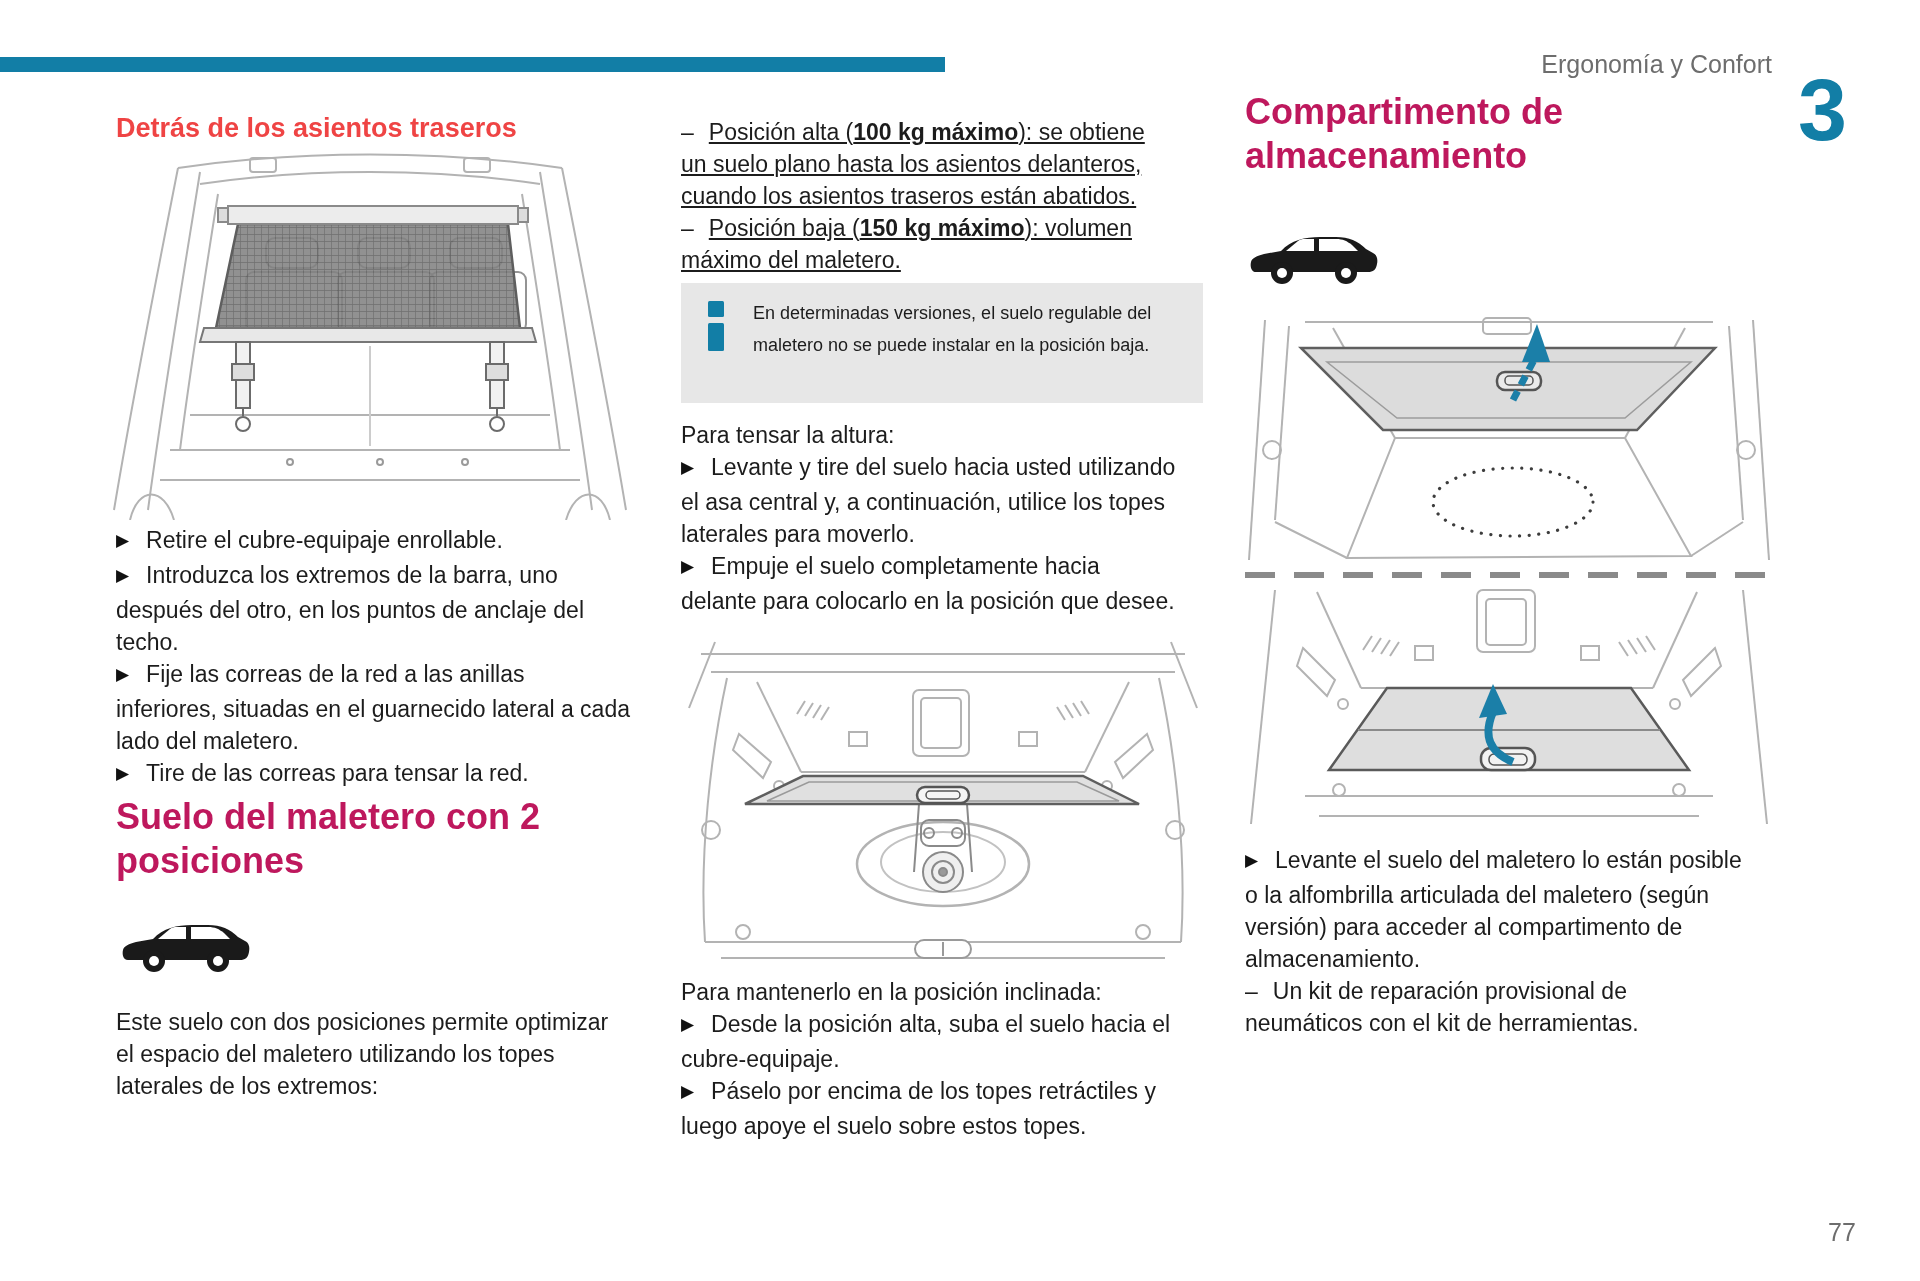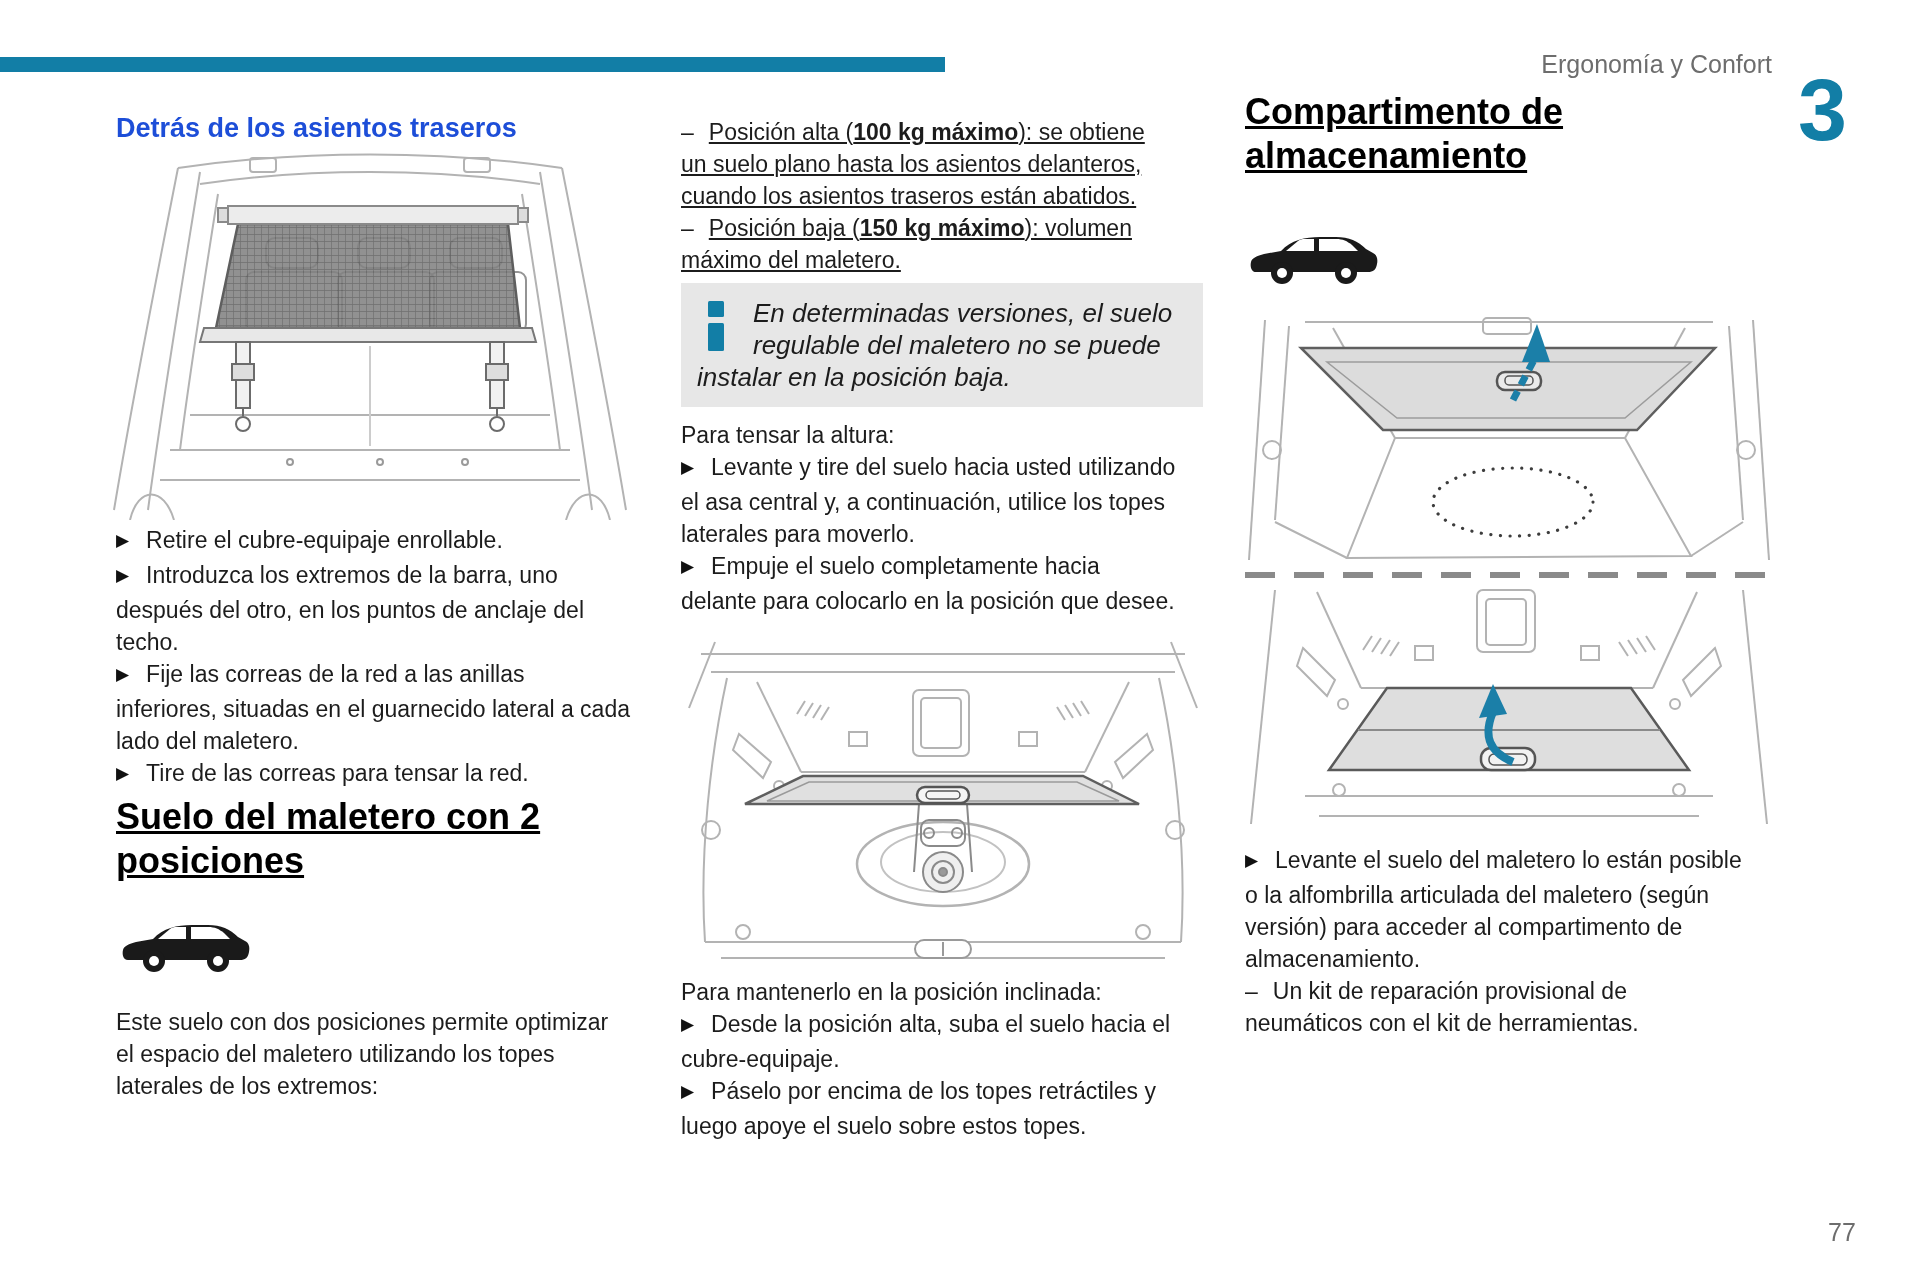--- a/index.html
+++ b/index.html
@@ -6,27 +6,27 @@
   .page{position:relative;width:1920px;height:1281px;background:#ffffff;overflow:hidden;
         font-family:"Liberation Sans",sans-serif;color:#1c1c1c;}
   .topbar{position:absolute;left:0;top:57px;width:945px;height:15px;background:#127EA6;}
   .section-title{position:absolute;top:50px;right:148px;font-size:25px;color:#6D6D6D;}
   .chapter-num{position:absolute;left:1798px;top:66px;font-size:88px;font-weight:bold;color:#127EA6;line-height:1;}
   .page-num{position:absolute;left:1828px;top:1218px;font-size:25px;color:#6D6D6D;}
 
   .abs{position:absolute;}
   .text{font-size:23px;line-height:32px;color:#1c1c1c;}
   .text p{margin:0;}
-  .h1{font-size:36px;line-height:44px;font-weight:bold;color:#000000;margin:0;text-decoration:underline;}
-  .h2{font-size:27px;line-height:32px;font-weight:bold;color:#1d4ed8;margin:0;}
+  .h1{font-size:36px;line-height:44px;font-weight:bold;color:#be185d;margin:0;}
+  .h2{font-size:27px;line-height:32px;font-weight:bold;color:#ef4444;margin:0;}
   .tri{display:inline-block;font-size:17px;margin-right:17px;position:relative;top:-2px;color:#111;}
   .dash{display:inline-block;margin-right:15px;}
 
   .infobox{position:absolute;left:681px;top:283px;width:490px;min-height:92px;
-           background:#E7E7E7;padding:14px 16px;font-size:26px;line-height:32px;font-style:italic;}
+           background:#E7E7E7;padding:14px 16px;font-size:18px;line-height:32px;}
   .info-icon{float:left;width:20px;height:52px;margin:4px 26px 2px 10px;}
 
   .c1{left:116px;}
   svg{display:block;}
   .sep-dash{position:absolute;left:1245px;top:572px;width:528px;height:6px;
             background:repeating-linear-gradient(90deg,#8a8a8a 0 30px,transparent 30px 49px);}
 </style>
 </head>
 <body>
 

